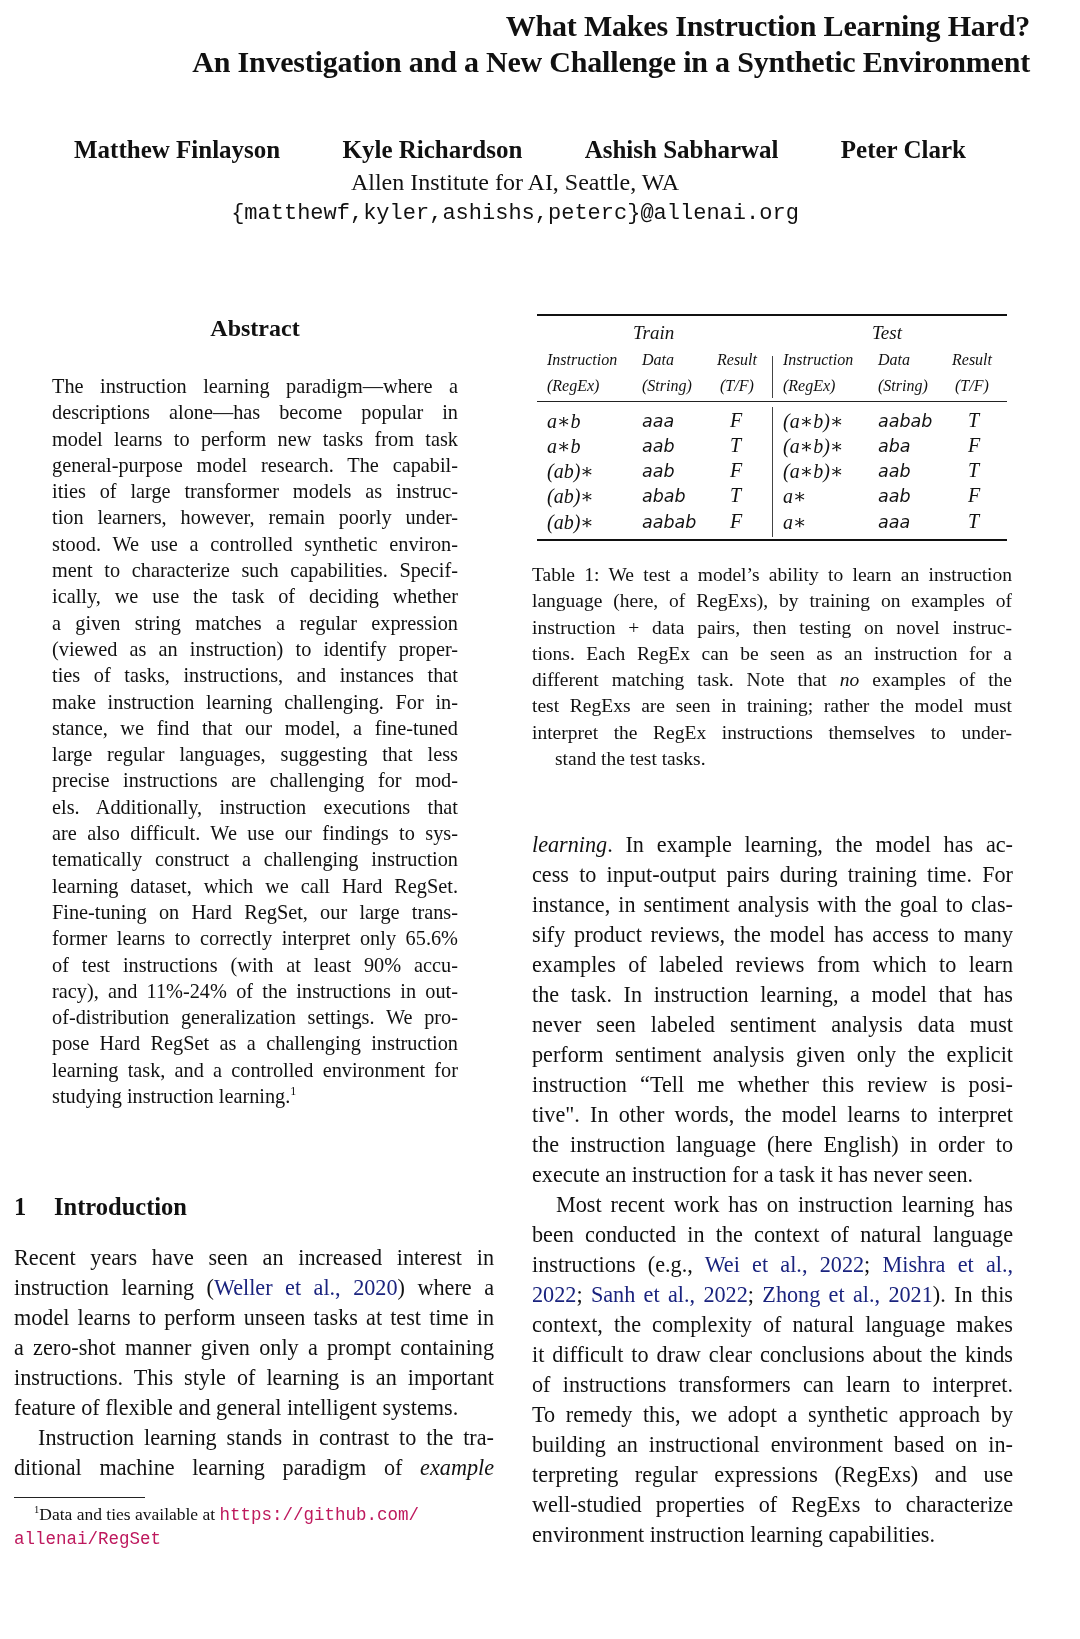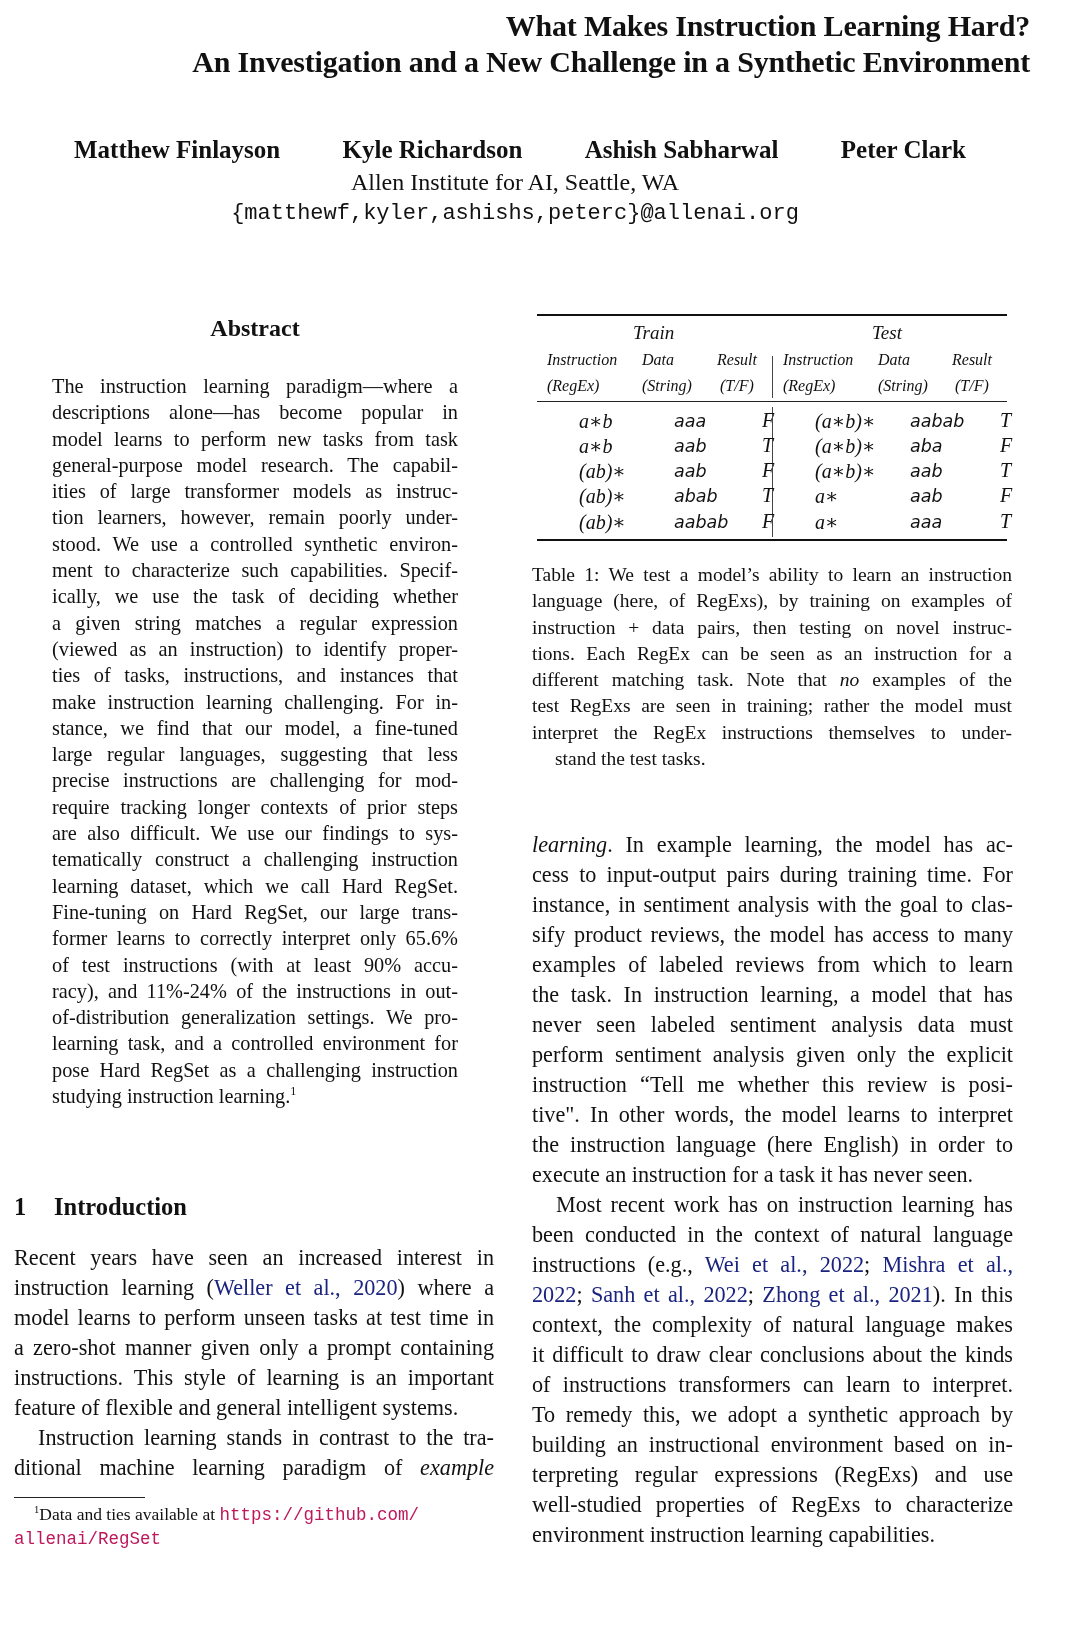--- a/index.html
+++ b/index.html
@@ -40,21 +40,21 @@
   sup { font-size: 60%; line-height: 0; }
 
   
   .tbl { top: 314px; left: 537px; width: 470px; }
   .rule-thick { position: absolute; left: 0; width: 470px; height: 2px; background: #111; }
   .rule-thin { position: absolute; left: 0; width: 470px; height: 1px; background: #222; }
   .vsep { position: absolute; left: 235px; width: 1px; background: #444; }
   .cell { position: absolute; white-space: nowrap; }
   .grp { font-size: 19px; }
   .hdr { font-size: 16px; line-height: 25px; }
-  .row { font-size: 20px; margin-left: 32px; }
+  .row { font-size: 20px; }
   .sans { font-family: "DejaVu Sans", "Liberation Sans", sans-serif; font-size: 17.5px; }
   .caption { top: 562px; left: 532px; width: 480px; font-size: 19.5px; line-height: 26.3px; }
   .caption .line { text-align: justify; text-align-last: justify; height: 26.3px; }
   .caption .line.last { text-align-last: left; margin-left: 23px; }
   .p-right { top: 830px; left: 532px; width: 481px; font-size: 22.2px; line-height: 30px; }
 </style>
 </head>
 <body>
 
 <div class="abs title">
@@ -82,31 +82,31 @@
   <span class="line">stood. We use a controlled synthetic environ-</span>
   <span class="line">ment to characterize such capabilities. Specif-</span>
   <span class="line">ically, we use the task of deciding whether</span>
   <span class="line">a given string matches a regular expression</span>
   <span class="line">(viewed as an instruction) to identify proper-</span>
   <span class="line">ties of tasks, instructions, and instances that</span>
   <span class="line">make instruction learning challenging. For in-</span>
   <span class="line">stance, we find that our model, a fine-tuned</span>
   <span class="line">large regular languages, suggesting that less</span>
   <span class="line">precise instructions are challenging for mod-</span>
-  <span class="line">require tracking longer contexts of prior steps</span>
+  <span class="line">els. Additionally, instruction executions that</span>
   <span class="line">are also difficult. We use our findings to sys-</span>
   <span class="line">tematically construct a challenging instruction</span>
   <span class="line">learning dataset, which we call Hard RegSet.</span>
   <span class="line">Fine-tuning on Hard RegSet, our large trans-</span>
   <span class="line">former learns to correctly interpret only 65.6%</span>
   <span class="line">of test instructions (with at least 90% accu-</span>
   <span class="line">racy), and 11%-24% of the instructions in out-</span>
   <span class="line">of-distribution generalization settings. We pro-</span>
+  <span class="line">pose Hard RegSet as a challenging instruction</span>
   <span class="line">learning task, and a controlled environment for</span>
-  <span class="line">pose Hard RegSet as a challenging instruction</span>
   <span class="line last"><span>studying instruction learning.</span><sup>1</sup></span>
 </div>
 
 <div class="abs sec-title">
   <span class="num">1</span><span>Introduction</span>
 </div>
 <div class="abs p-intro">
   <span class="line">Recent years have seen an increased interest in</span>
   <span class="line"><span>instruction learning (</span><a class="cite">Weller et al., 2020</a><span>) where a</span></span>
   <span class="line">model learns to perform unseen tasks at test time in</span>

